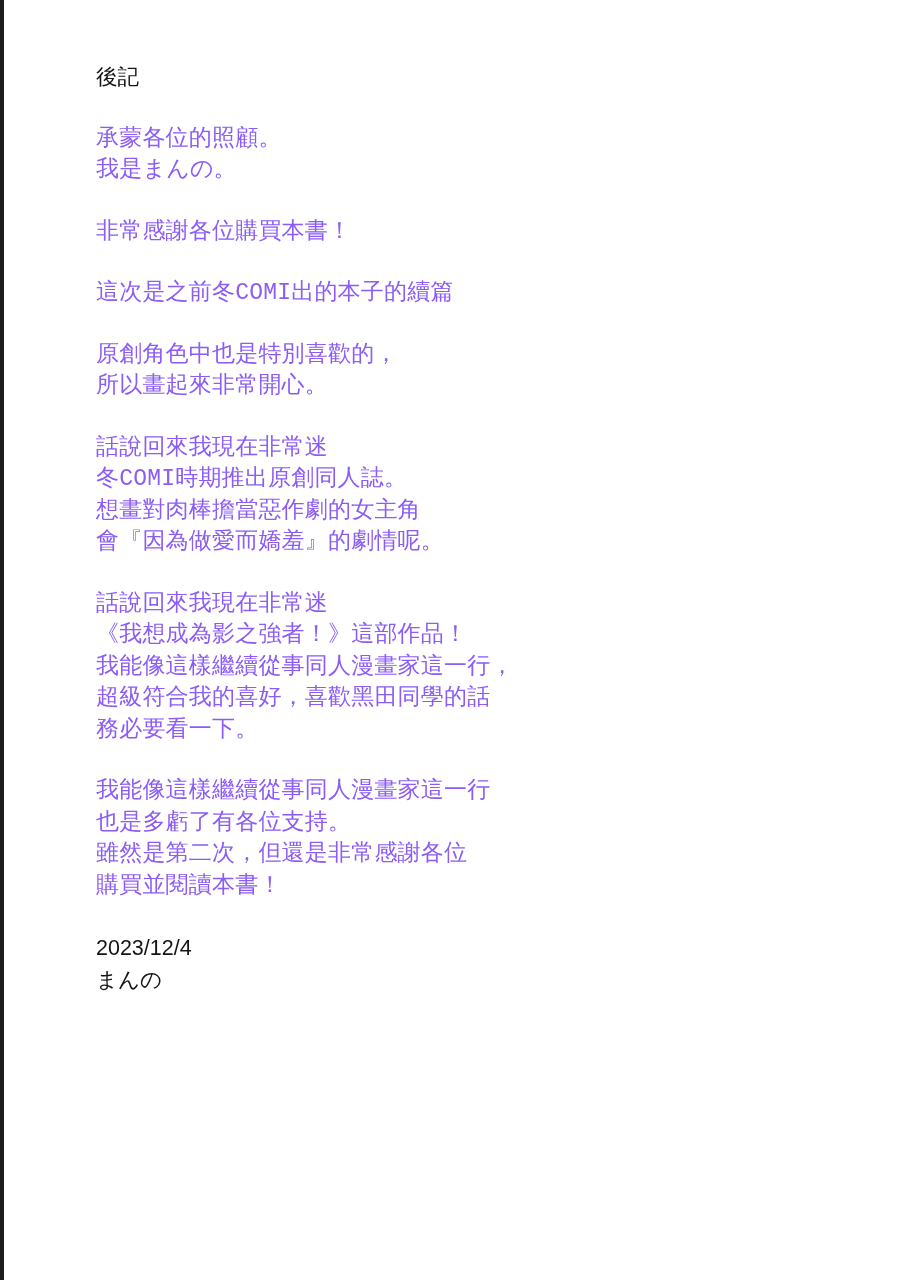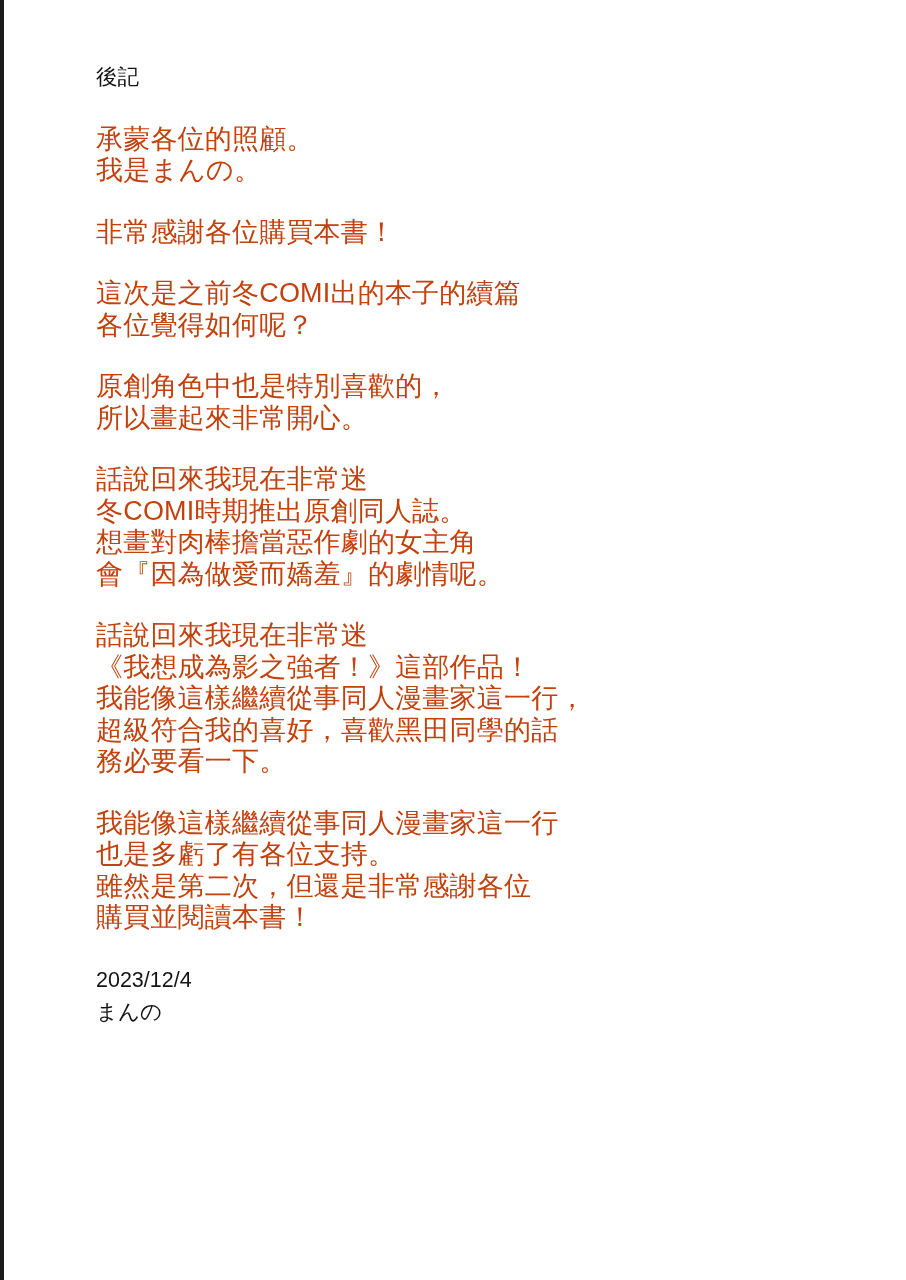--- a/index.html
+++ b/index.html
@@ -29,24 +29,24 @@
     top: 62px;
     width: 740px;
   }
   .block {
     margin: 0 0 30px 0;
   }
   .block:last-child {
     margin-bottom: 16px;
   }
   .line {
-    font-family: Liberation Sans, sans-serif;
-    font-size: 27px;
+    font-family: Liberation Mono, monospace;
+    font-size: 23px;
     line-height: 31.5px;
-    color: #c2410c;
+    color: #8b5cf6;
     white-space: pre-wrap;
     letter-spacing: 0.2px;
   }
   .title-line {
     font-family: "Liberation Sans", sans-serif;
     font-size: 21.5px;
     line-height: 31.5px;
     color: #141414;
   }
   .sig {
@@ -72,21 +72,20 @@
       <div class="line">承蒙各位的照顧。</div>
       <div class="line">我是まんの。</div>
     </div>
 
     <div class="block">
       <div class="line">非常感謝各位購買本書！</div>
     </div>
 
     <div class="block">
       <div class="line">這次是之前冬COMI出的本子的續篇</div>
-      <div class="line">各位覺得如何呢？</div>
     </div>
 
     <div class="block">
       <div class="line">原創角色中也是特別喜歡的，</div>
       <div class="line">所以畫起來非常開心。</div>
     </div>
 
     <div class="block">
       <div class="line">話說回來我現在非常迷</div>
       <div class="line">冬COMI時期推出原創同人誌。</div>

